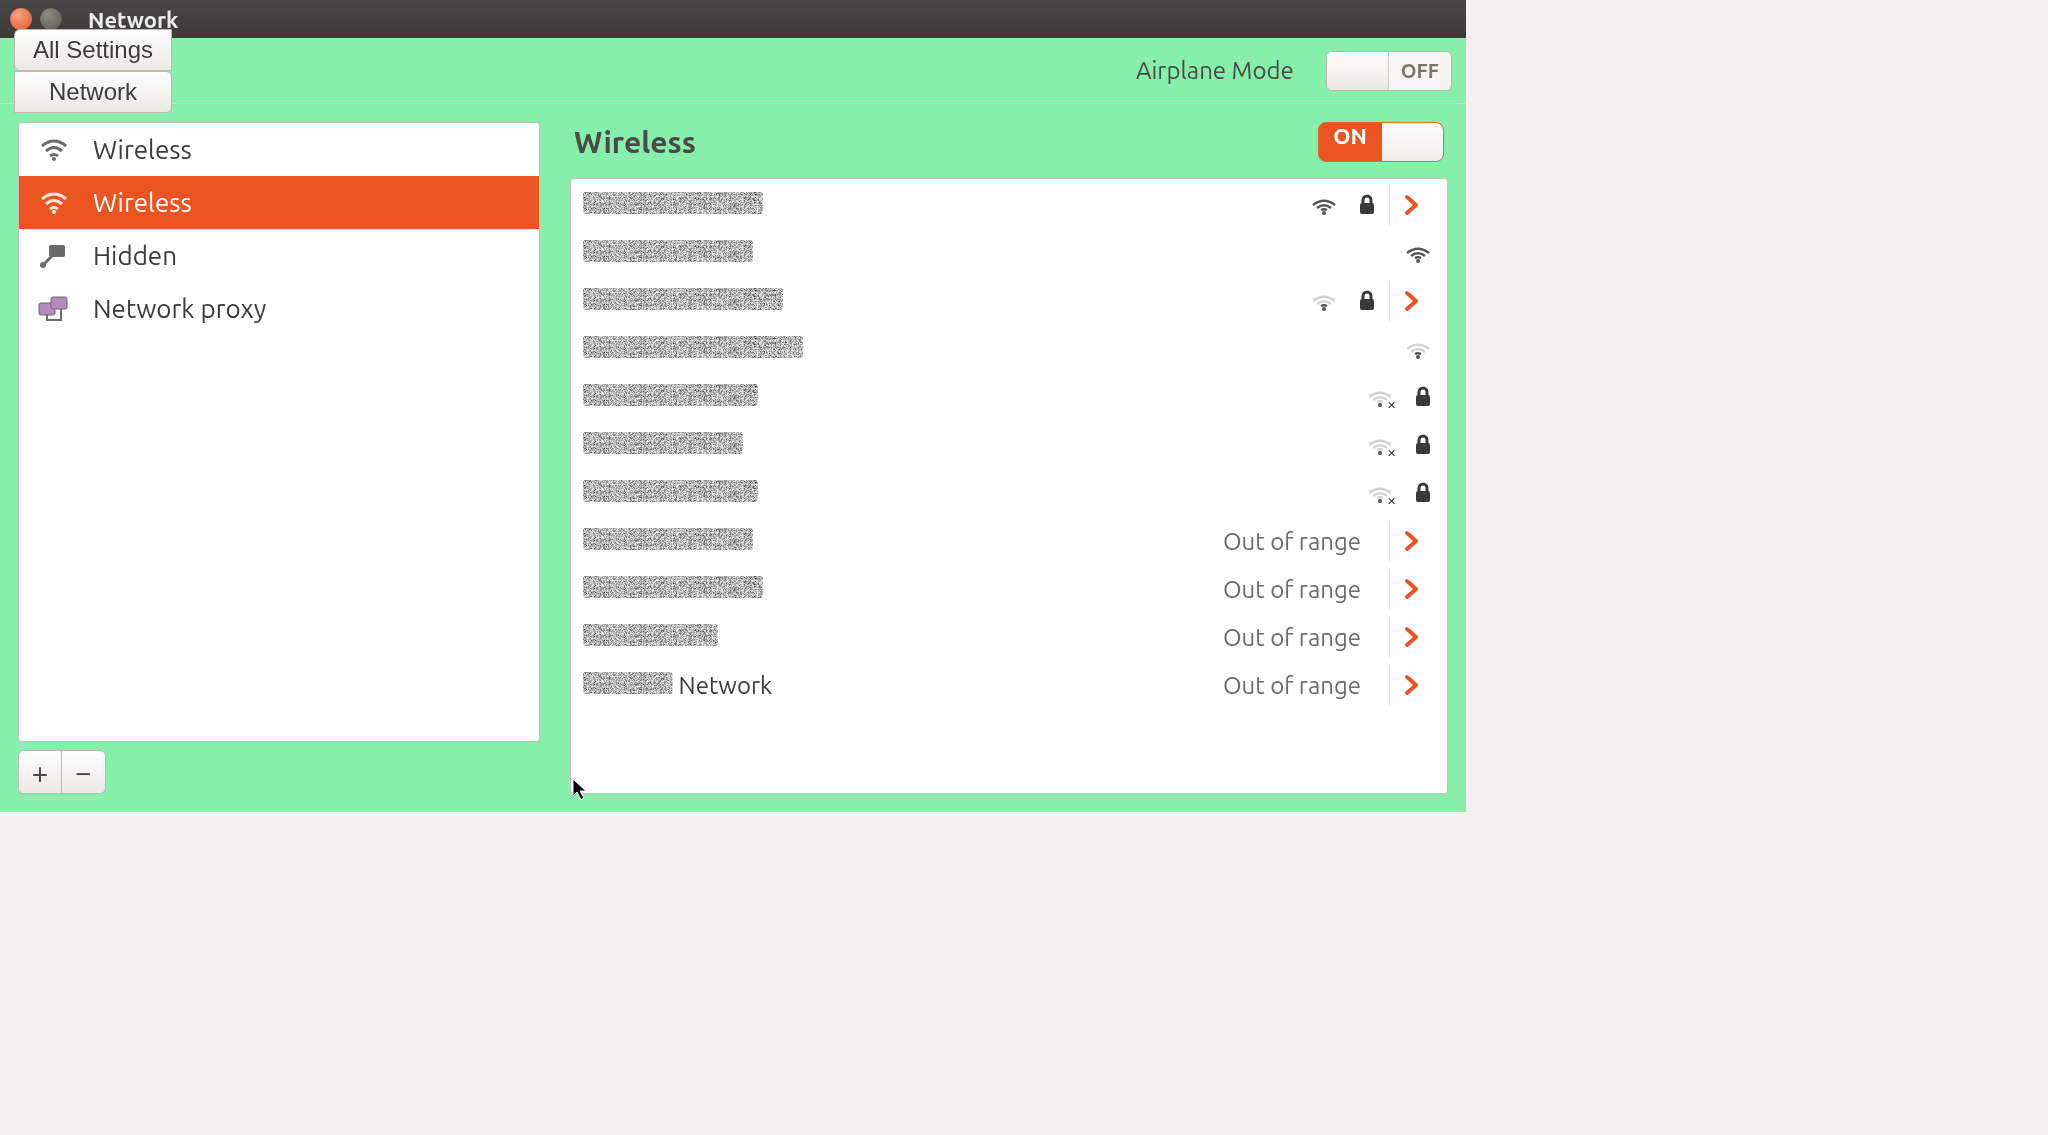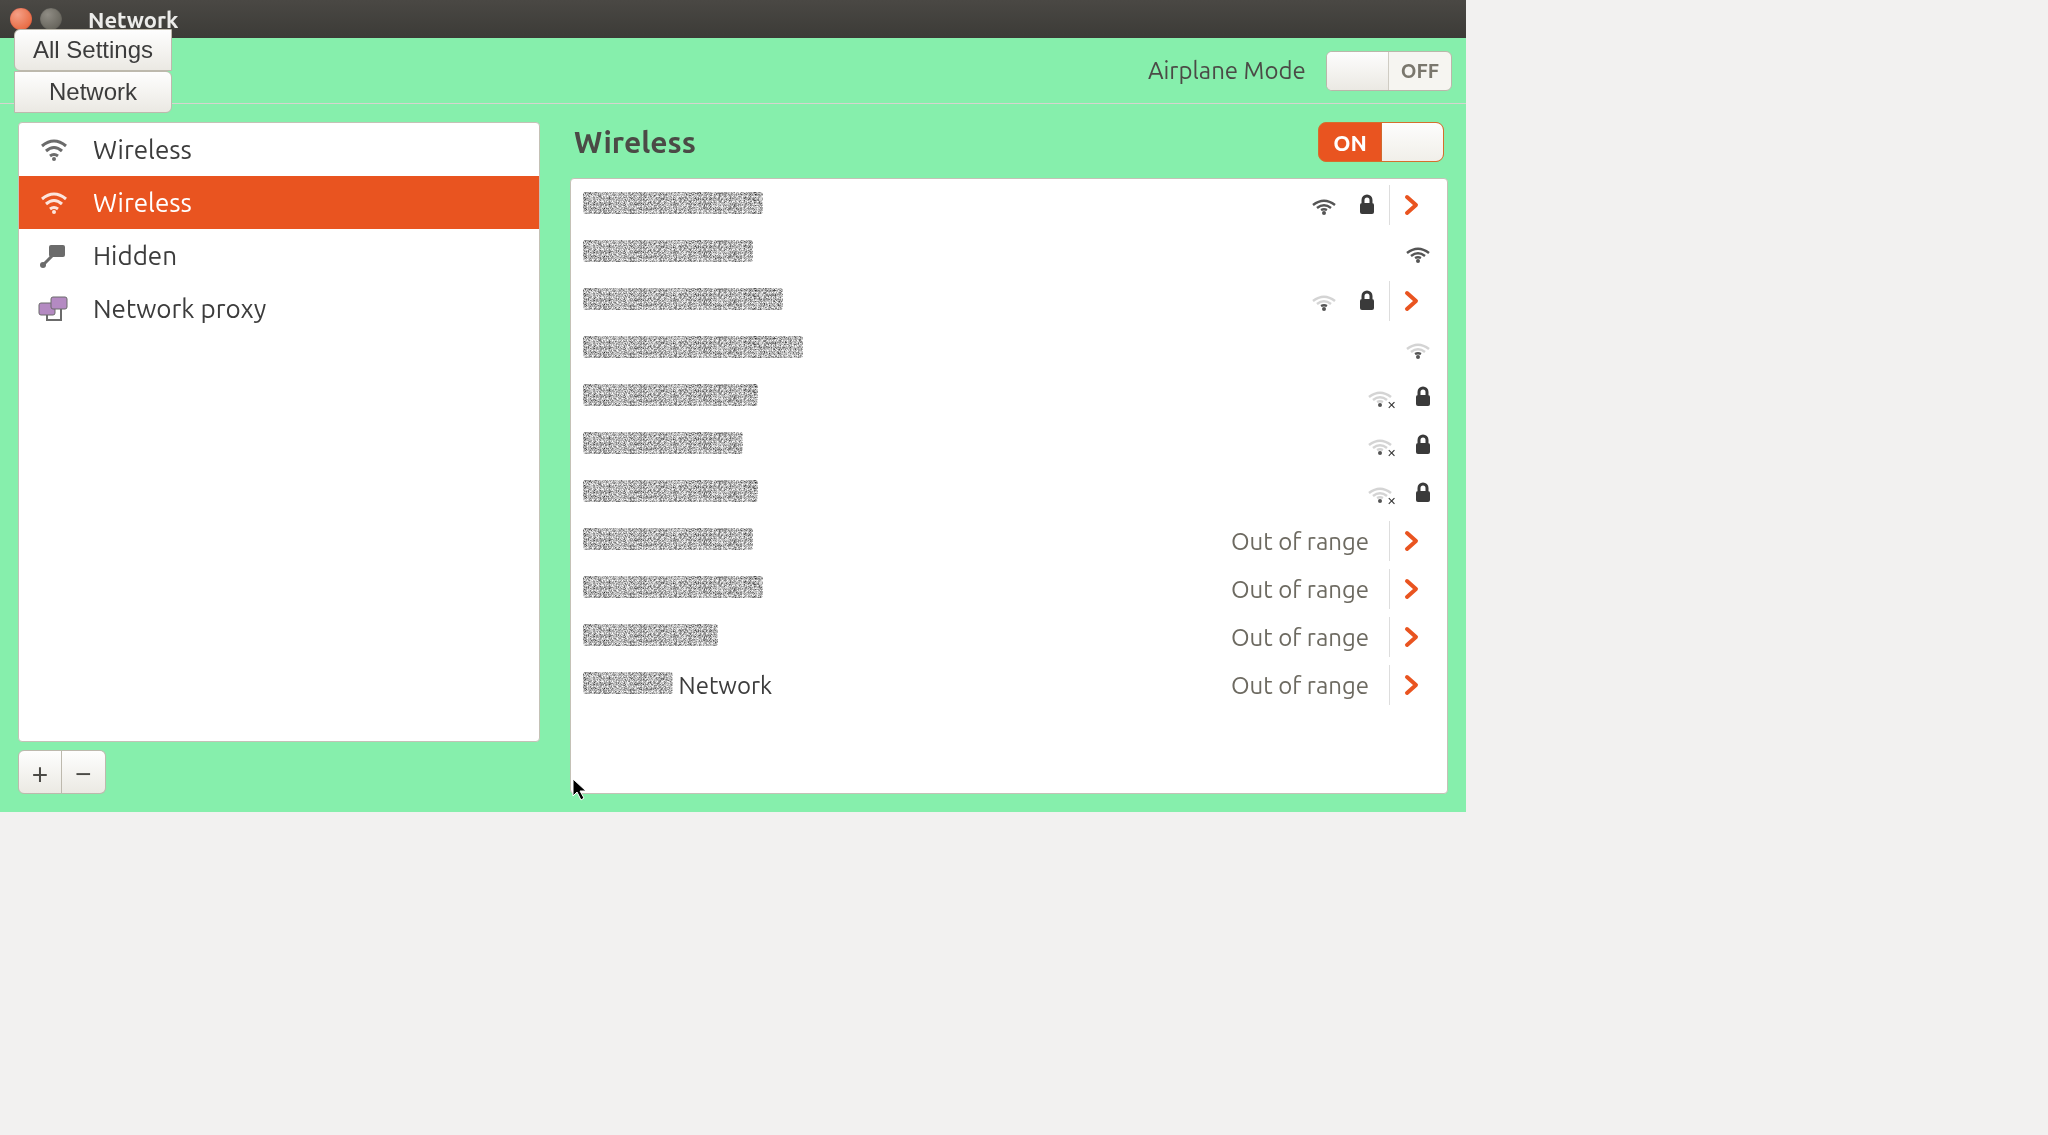--- a/index.html
+++ b/index.html
@@ -51,30 +51,31 @@
   .segbtn.right { border-radius: 0 6px 6px 0; }
   .spacer { flex: 1; }
   .airplane-label { font-size: 24px; color: #4b4a46; margin-right: 20px;}
   .toggle {
     display: inline-flex; align-items: center;
     border: 1px solid #bab7aa;
     border-radius: 6px;
     overflow: hidden;
     background: #f6f5f1;
     height: 40px;
+    margin-left: 12px;
   }
   .toggle-knob {
     width: 62px; height: 38px; background: linear-gradient(#fdfdfd,#ebe9e3);
     border-right: 1px solid #cfccc3;
   }
   .toggle-off .toggle-text {
      padding: 0 12px; color: #7a776d; font-size: 20px; font-weight: bold;
   }
   .toggle-on {
-    display: inline-flex; align-items: center;
+    display: inline-flex; align-items: flex-start;
     border: 1px solid #d46f2d;
     border-radius: 8px;
     overflow: hidden;
     background: #e95420;
     height: 40px;
     color: #fff;
   }
   .toggle-on .toggle-text { padding: 0 14px; font-weight: bold; font-size: 22px;}
   .toggle-on .toggle-knob {
     width: 62px; height: 38px; background: linear-gradient(#fdfdfd,#f1efe9);
@@ -146,21 +147,21 @@
     padding-left: 2px;
   }
   .redacted {
     display: inline-block;
     height: 22px;
     background: #111;
     filter: url(#noise) contrast(200%);
     border-radius: 3px;
   }
   .status-icons { display: flex; align-items: center; gap: 18px;}
-  .out-of-range { color: #6d6a61; font-size: 24px; margin-right: 8px;}
+  .out-of-range { color: #6d6a61; font-size: 24px; margin-right: 16px;}
   .arrow-cell {
     width: 44px; display:flex; justify-content:center;
     border-left: 1px solid #ddd; margin-left: 12px; height: 40px; align-items:center;
   }
   .bottom-actions {
     display: flex; gap: 28px;
     padding-top: 18px;
   }
   .btn {
     border: 1px solid #bdb9ad;

